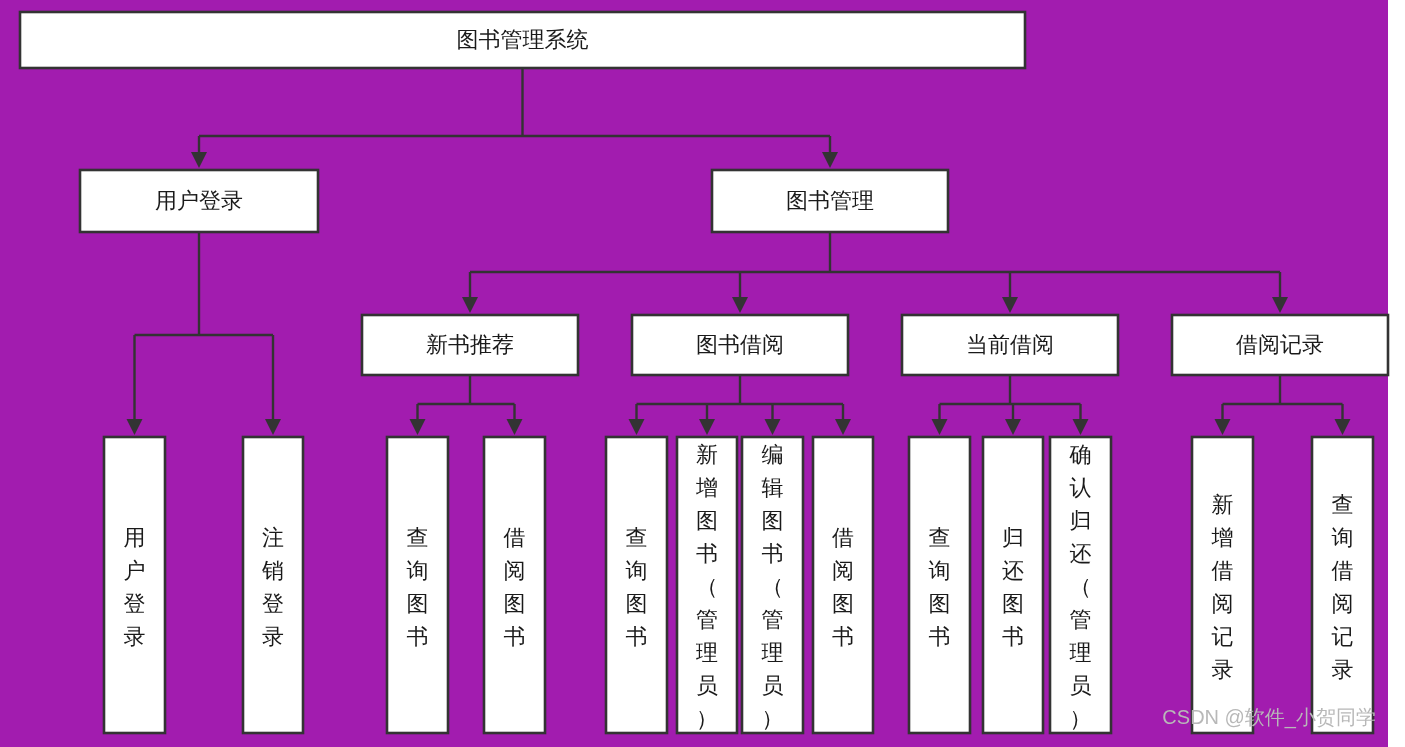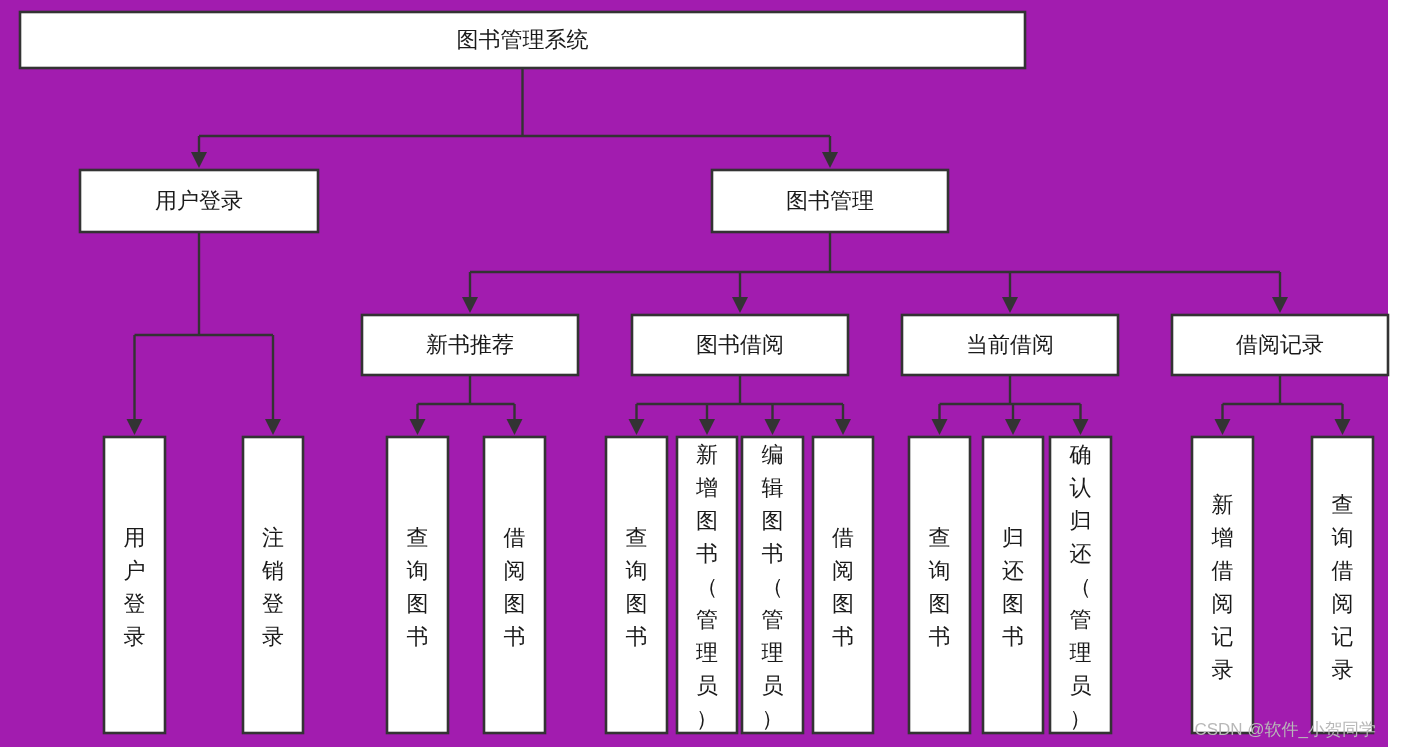--- a/index.html
+++ b/index.html
@@ -46,23 +46,23 @@
     fill: none;
     stroke-linecap: butt;
   }
   .edge-arrow {
     fill: #333333;
     stroke: none;
   }
   .watermark {
     position: absolute;
     right: 12px;
-    bottom: 6px;
+    bottom: 16px;
     font-family: "Liberation Sans", "DejaVu Sans", sans-serif;
-    font-size: 17px;
+    font-size: 20px;
     color: #b8b8b8;
     white-space: nowrap;
     user-select: none;
   }
 </style>
 </head>
 <body>
 
 <div id="diagram-root">
 

